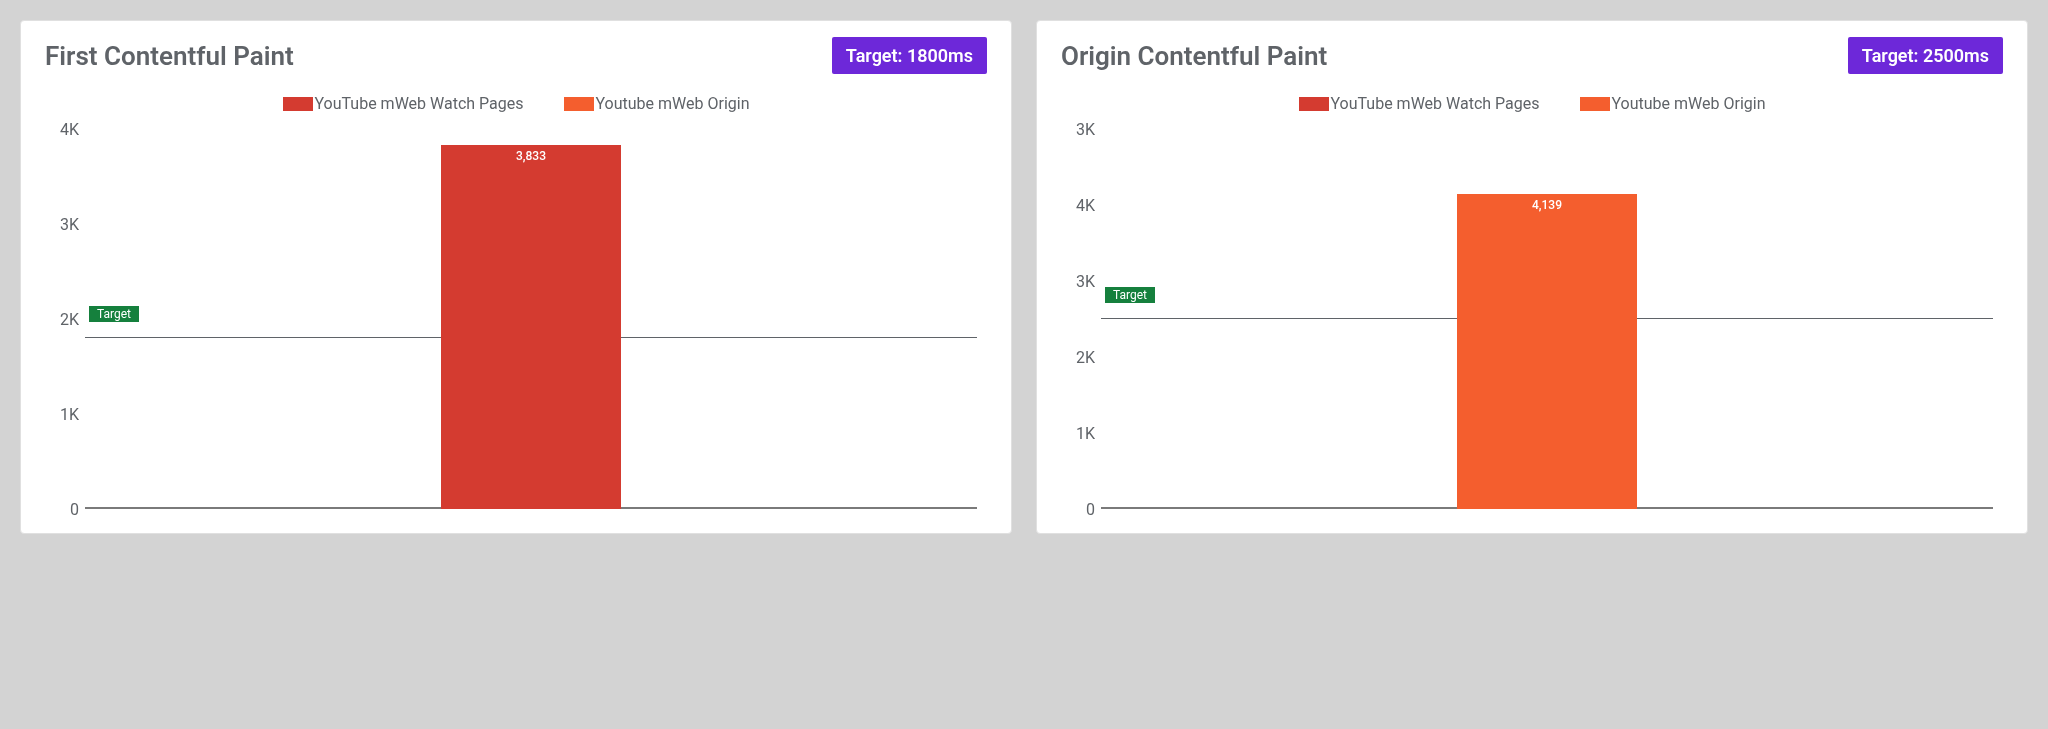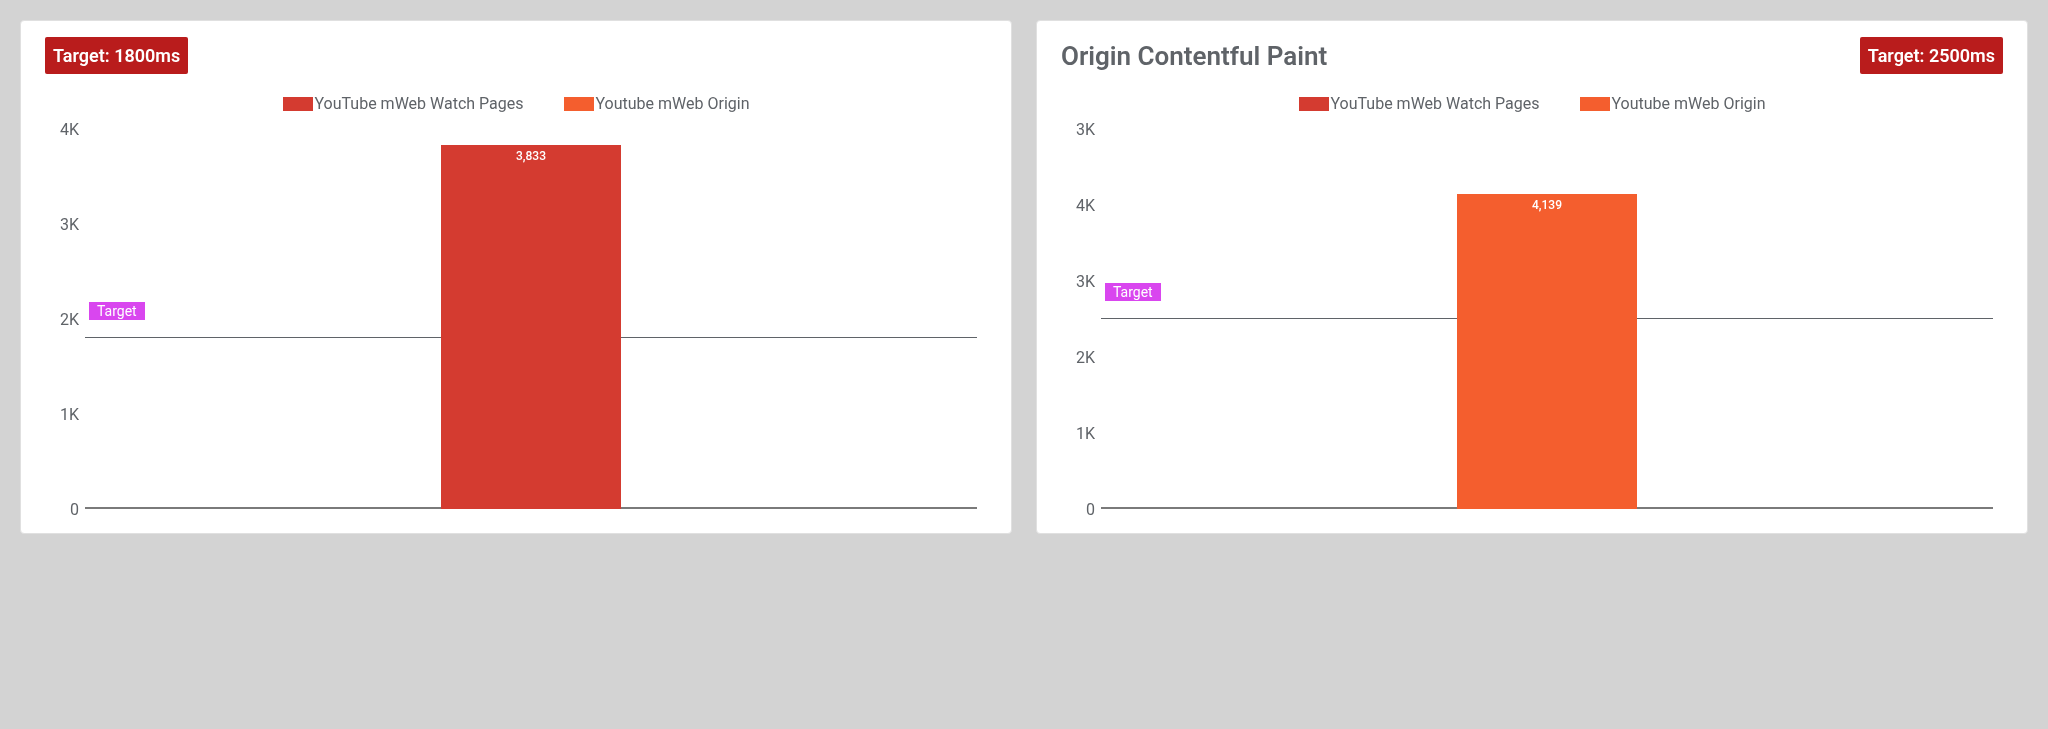--- a/index.html
+++ b/index.html
@@ -24,25 +24,25 @@
     align-items: center;
     justify-content: space-between;
     margin-bottom: 20px;
   }
   .card-title {
     font-size: 26px;
     font-weight: 600;
     color: #5f6368;
   }
   .target-badge {
-    background: #b91c1c;
+    background: #6d28d9;
     color: #fff;
     font-size: 18px;
     font-weight: 600;
-    padding: 8px 8px;
+    padding: 8px 14px;
     border-radius: 2px;
   }
   .legend {
     display: flex;
     gap: 40px;
     justify-content: center;
     margin-bottom: 16px;
     font-size: 16px;
     color: #5f6368;
   }
@@ -80,23 +80,23 @@
   .target-line {
     position: absolute;
     left: 0;
     right: 0;
     border-top: 1.5px solid #5f6368;
   }
   .target-label {
     position: absolute;
     left: 4px;
     transform: translateY(-100%);
-    background: #d946ef;
+    background: #15803d;
     color: #fff;
-    font-size: 14px;
+    font-size: 12px;
     padding: 1px 8px;
   }
   .bars {
     position: absolute;
     left: 0; right: 0; bottom: 0; top: 0;
     display: flex;
     justify-content: center;
     gap: 60px;
     align-items: flex-end;
   }
@@ -112,20 +112,21 @@
     color: #fff;
     font-size: 12px;
     font-weight: 500;
   }
 </style>
 </head>
 <body>
 
 <div class="card">
   <div class="card-header">
+    <div class="card-title">First Contentful Paint</div>
     <div class="target-badge">Target: 1800ms</div>
   </div>
   <div class="legend">
     <div class="legend-item">
       <div class="legend-swatch" style="background:#d43b30"></div>
       <span>YouTube mWeb Watch Pages</span>
     </div>
     <div class="legend-item">
       <div class="legend-swatch" style="background:#f45e2e"></div>
       <span>Youtube mWeb Origin</span>

